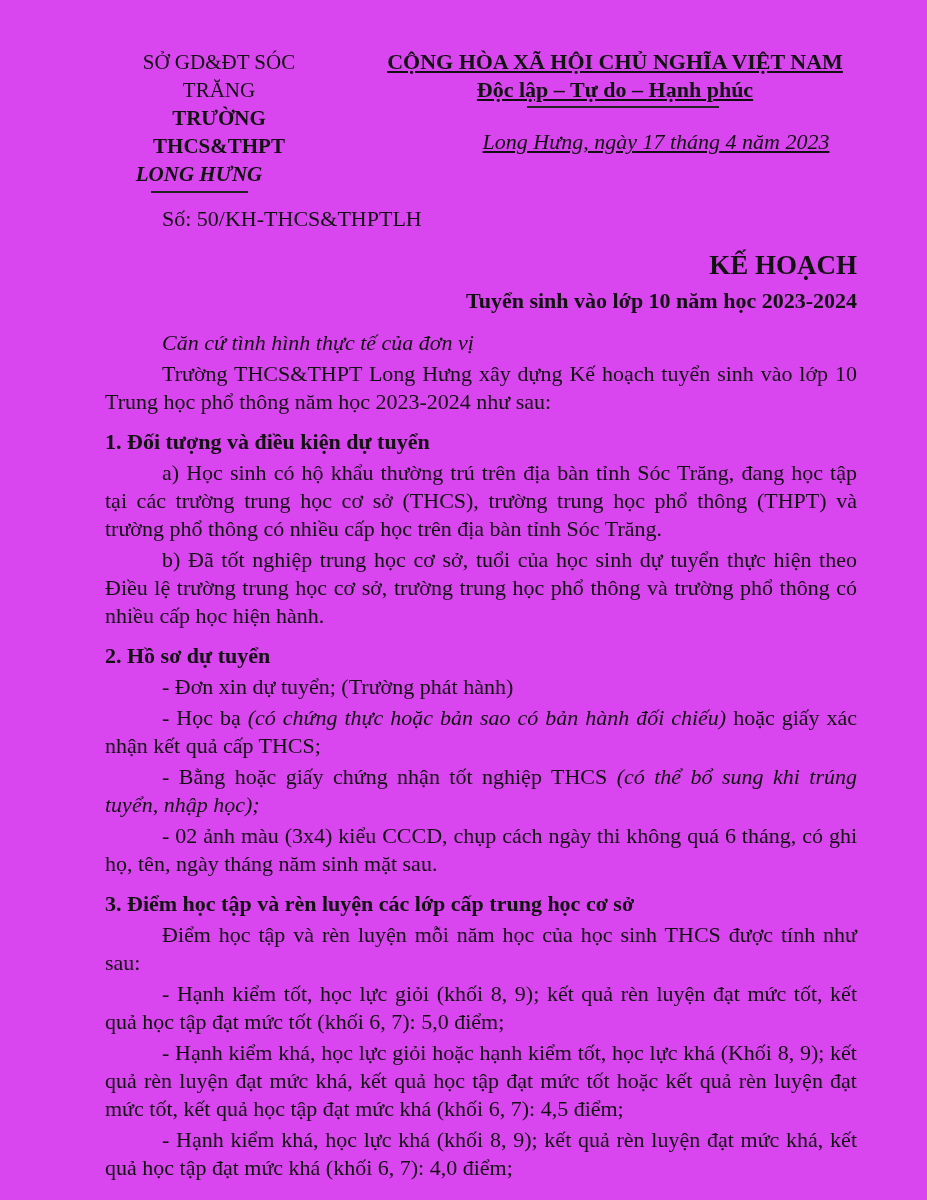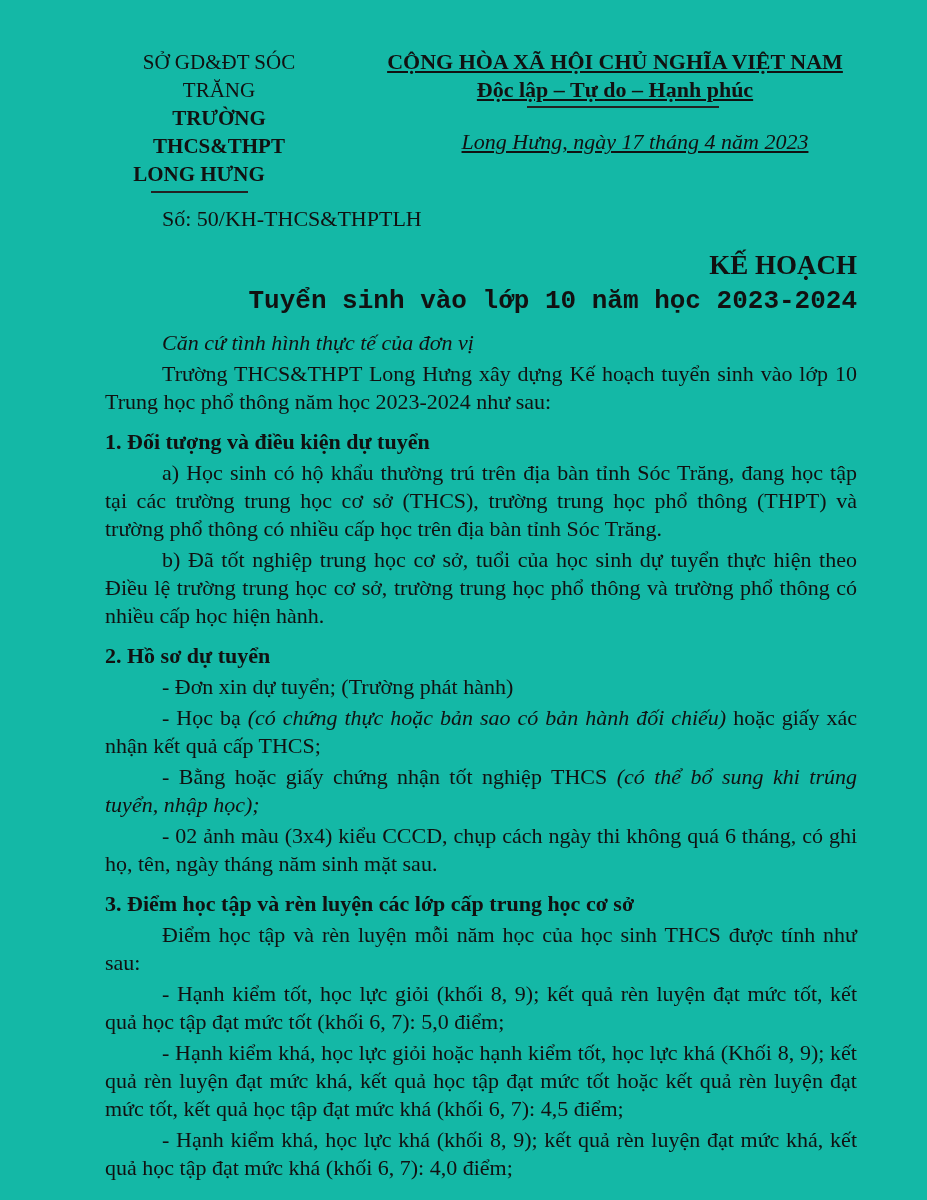--- a/index.html
+++ b/index.html
@@ -6,31 +6,31 @@
   html, body { background: #ffffff; }
   body {
     width: 927px; height: 1200px;
     font-family: "Liberation Serif", "DejaVu Serif", serif;
     color: #111111;
     overflow: hidden;
   }
   .page {
     width: 927px; height: 1200px;
     padding: 48px 70px 20px 105px;
-    background: #14b8a6;
+    background: #d946ef;
   }
   
   .doc-header { display: flex; align-items: flex-start; }
   .org-block {
     width: 228px; text-align: center;
     font-size: 21px; line-height: 28px;
     flex-shrink: 0;
   }
   .org-line2, .org-line3 { font-weight: bold; }
-  .org-line3 { position: relative; left: -20px; }
+  .org-line3 { position: relative; left: -20px; font-style: italic; }
   .org-rule {
     width: 97px; height: 0;
     border-bottom: 2px solid #222;
     margin: 3px auto 0 auto;
     position: relative; left: -20px;
   }
   .national-block {
     margin-left: auto; margin-right: 12px;
     width: 460px; text-align: center;
     font-size: 22px; line-height: 28px; text-decoration: underline;
@@ -39,32 +39,32 @@
   .nat-line2 { font-weight: bold; }
   .nat-rule {
     width: 192px; height: 0;
     border-bottom: 2px solid #222;
     margin: 2px auto 0 auto;
     position: relative; left: 8px;
   }
   .date-line {
     font-style: italic;
     margin-top: 20px;
-    position: relative; left: 20px;
+    position: relative; left: 41px;
     white-space: nowrap;
     text-align: center;
   }
   
   .doc-number {
     font-size: 22px; line-height: 28px;
     margin-top: 12px; padding-left: 57px;
   }
   .title-block { text-align: right; margin-top: 14px; }
   .title-main  { font-size: 27px; font-weight: bold; line-height: 36px; }
-  .title-sub   { font-size: 26px; font-weight: bold; line-height: 36px; font-family: Liberation Mono, monospace; }
+  .title-sub   { font-size: 22px; font-weight: bold; line-height: 36px; }
   
   .body-text { margin-top: 10px; font-size: 22px; line-height: 28px; }
   .para {
     text-align: justify;
     text-indent: 57px;
     margin-bottom: 3px;
   }
   .heading {
     font-weight: bold;
     text-indent: 0;

